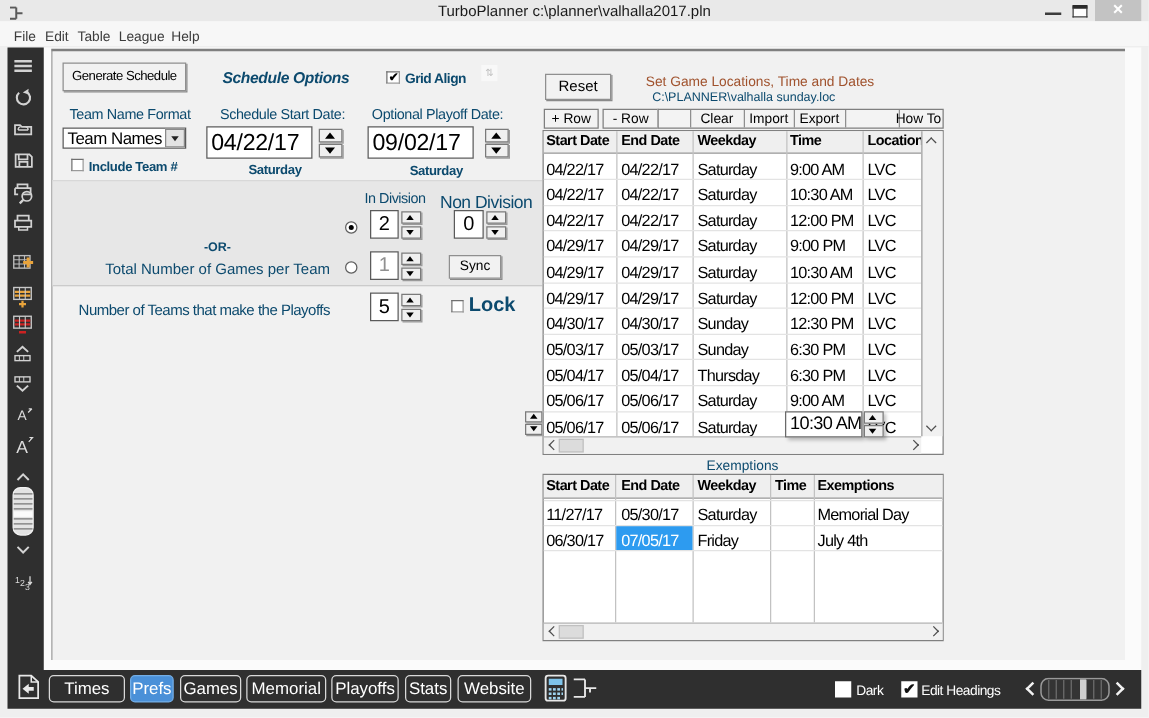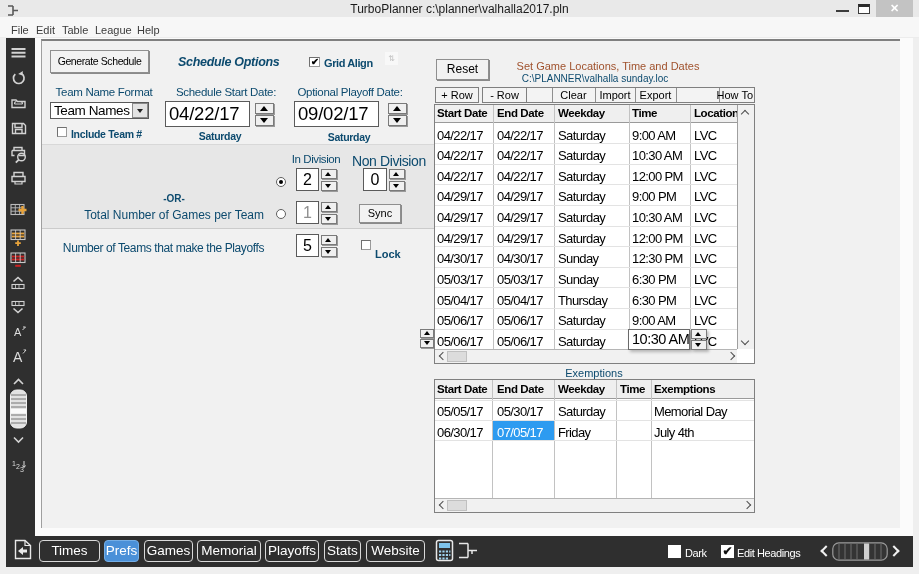--- a/index.html
+++ b/index.html
@@ -131,21 +131,21 @@
   <div class="tri-dn" style="left:325px;top:216.5px;"></div>
   <div class="btn" style="left:359px;top:204px;width:42px;height:19px;font-size:11px;line-height:17px;">Sync</div>
 
   <div class="lbl lblr" style="left:44px;top:241px;width:220px;letter-spacing:-0.4px;">Number of Teams that make the Playoffs</div>
   <div class="field lblc" style="left:296px;top:234px;width:23px;height:23px;font-size:16px;line-height:21px;padding:0;">5</div>
   <div class="spbtn" style="left:321px;top:235px;width:16px;height:10px;"></div>
   <div class="tri-up" style="left:325px;top:237.5px;"></div>
   <div class="spbtn" style="left:321px;top:247px;width:16px;height:10px;"></div>
   <div class="tri-dn" style="left:325px;top:249.5px;"></div>
   <div class="checkbox" style="left:361px;top:240px;width:10px;height:10px;"></div>
-  <div class="lbl" style="left:375px;top:248px;font-size:11px;font-weight:bold;">Lock</div>
+  <div class="lbl" style="left:375px;top:236px;font-size:16px;font-weight:bold;">Lock</div>
 
   <div class="spbtn" style="left:420px;top:329px;width:14px;height:9px;"></div>
   <div class="tri-up" style="left:424px;top:331px;border-left-width:3px;border-right-width:3px;border-bottom-width:4px;"></div>
   <div class="spbtn" style="left:420px;top:339px;width:14px;height:9px;"></div>
   <div class="tri-dn" style="left:424px;top:341px;border-left-width:3px;border-right-width:3px;border-top-width:4px;"></div>
 
   <div class="btn" style="left:436px;top:59px;width:53px;height:21px;font-size:12px;line-height:19px;">Reset</div>
   <div class="lbl lblc" style="left:488px;top:60px;width:240px;font-size:11px;color:#a0522d;">Set Game Locations, Time and Dates</div>
   <div class="lbl lblc" style="left:489px;top:72.5px;width:212px;font-size:10px;">C:\PLANNER\valhalla sunday.loc</div>
 
@@ -255,21 +255,21 @@
   <div class="abs" style="left:435px;top:380px;width:319px;height:19px;background:#efefef;border-bottom:1px solid #9a9a9a;"></div>
   <div class="cell hdr" style="left:437px;top:383px;">Start Date</div>
   <div class="cell hdr" style="left:497px;top:383px;">End Date</div>
   <div class="cell hdr" style="left:558px;top:383px;">Weekday</div>
   <div class="cell hdr" style="left:620px;top:383px;">Time</div>
   <div class="cell hdr" style="left:654px;top:383px;">Exemptions</div>
   <div class="vline" style="left:492px;top:380px;height:118px;background:#c2c2c2;"></div>
   <div class="vline" style="left:554px;top:380px;height:118px;background:#c2c2c2;"></div>
   <div class="vline" style="left:616px;top:380px;height:118px;background:#c2c2c2;"></div>
   <div class="vline" style="left:651px;top:380px;height:118px;background:#c2c2c2;"></div>
-  <div class="cell" style="left:437px;top:404px;">05/05/17</div>
+  <div class="cell" style="left:437px;top:404px;">11/27/17</div>
   <div class="cell" style="left:497px;top:404px;">05/30/17</div>
   <div class="cell" style="left:558px;top:404px;">Saturday</div>
   <div class="cell" style="left:654px;top:404px;">Memorial Day</div>
   <div class="abs" style="left:493px;top:420px;width:61px;height:20px;background:#2d9bf0;"></div>
   <div class="cell" style="left:497px;top:424.5px;color:#fff;">07/05/17</div>
   <div class="cell" style="left:437px;top:424.5px;">06/30/17</div>
   <div class="cell" style="left:558px;top:424.5px;">Friday</div>
   <div class="cell" style="left:654px;top:424.5px;">July 4th</div>
   <div class="hline" style="left:435px;top:399.5px;width:319px;"></div>
   <div class="hline" style="left:435px;top:419.9px;width:319px;"></div>

